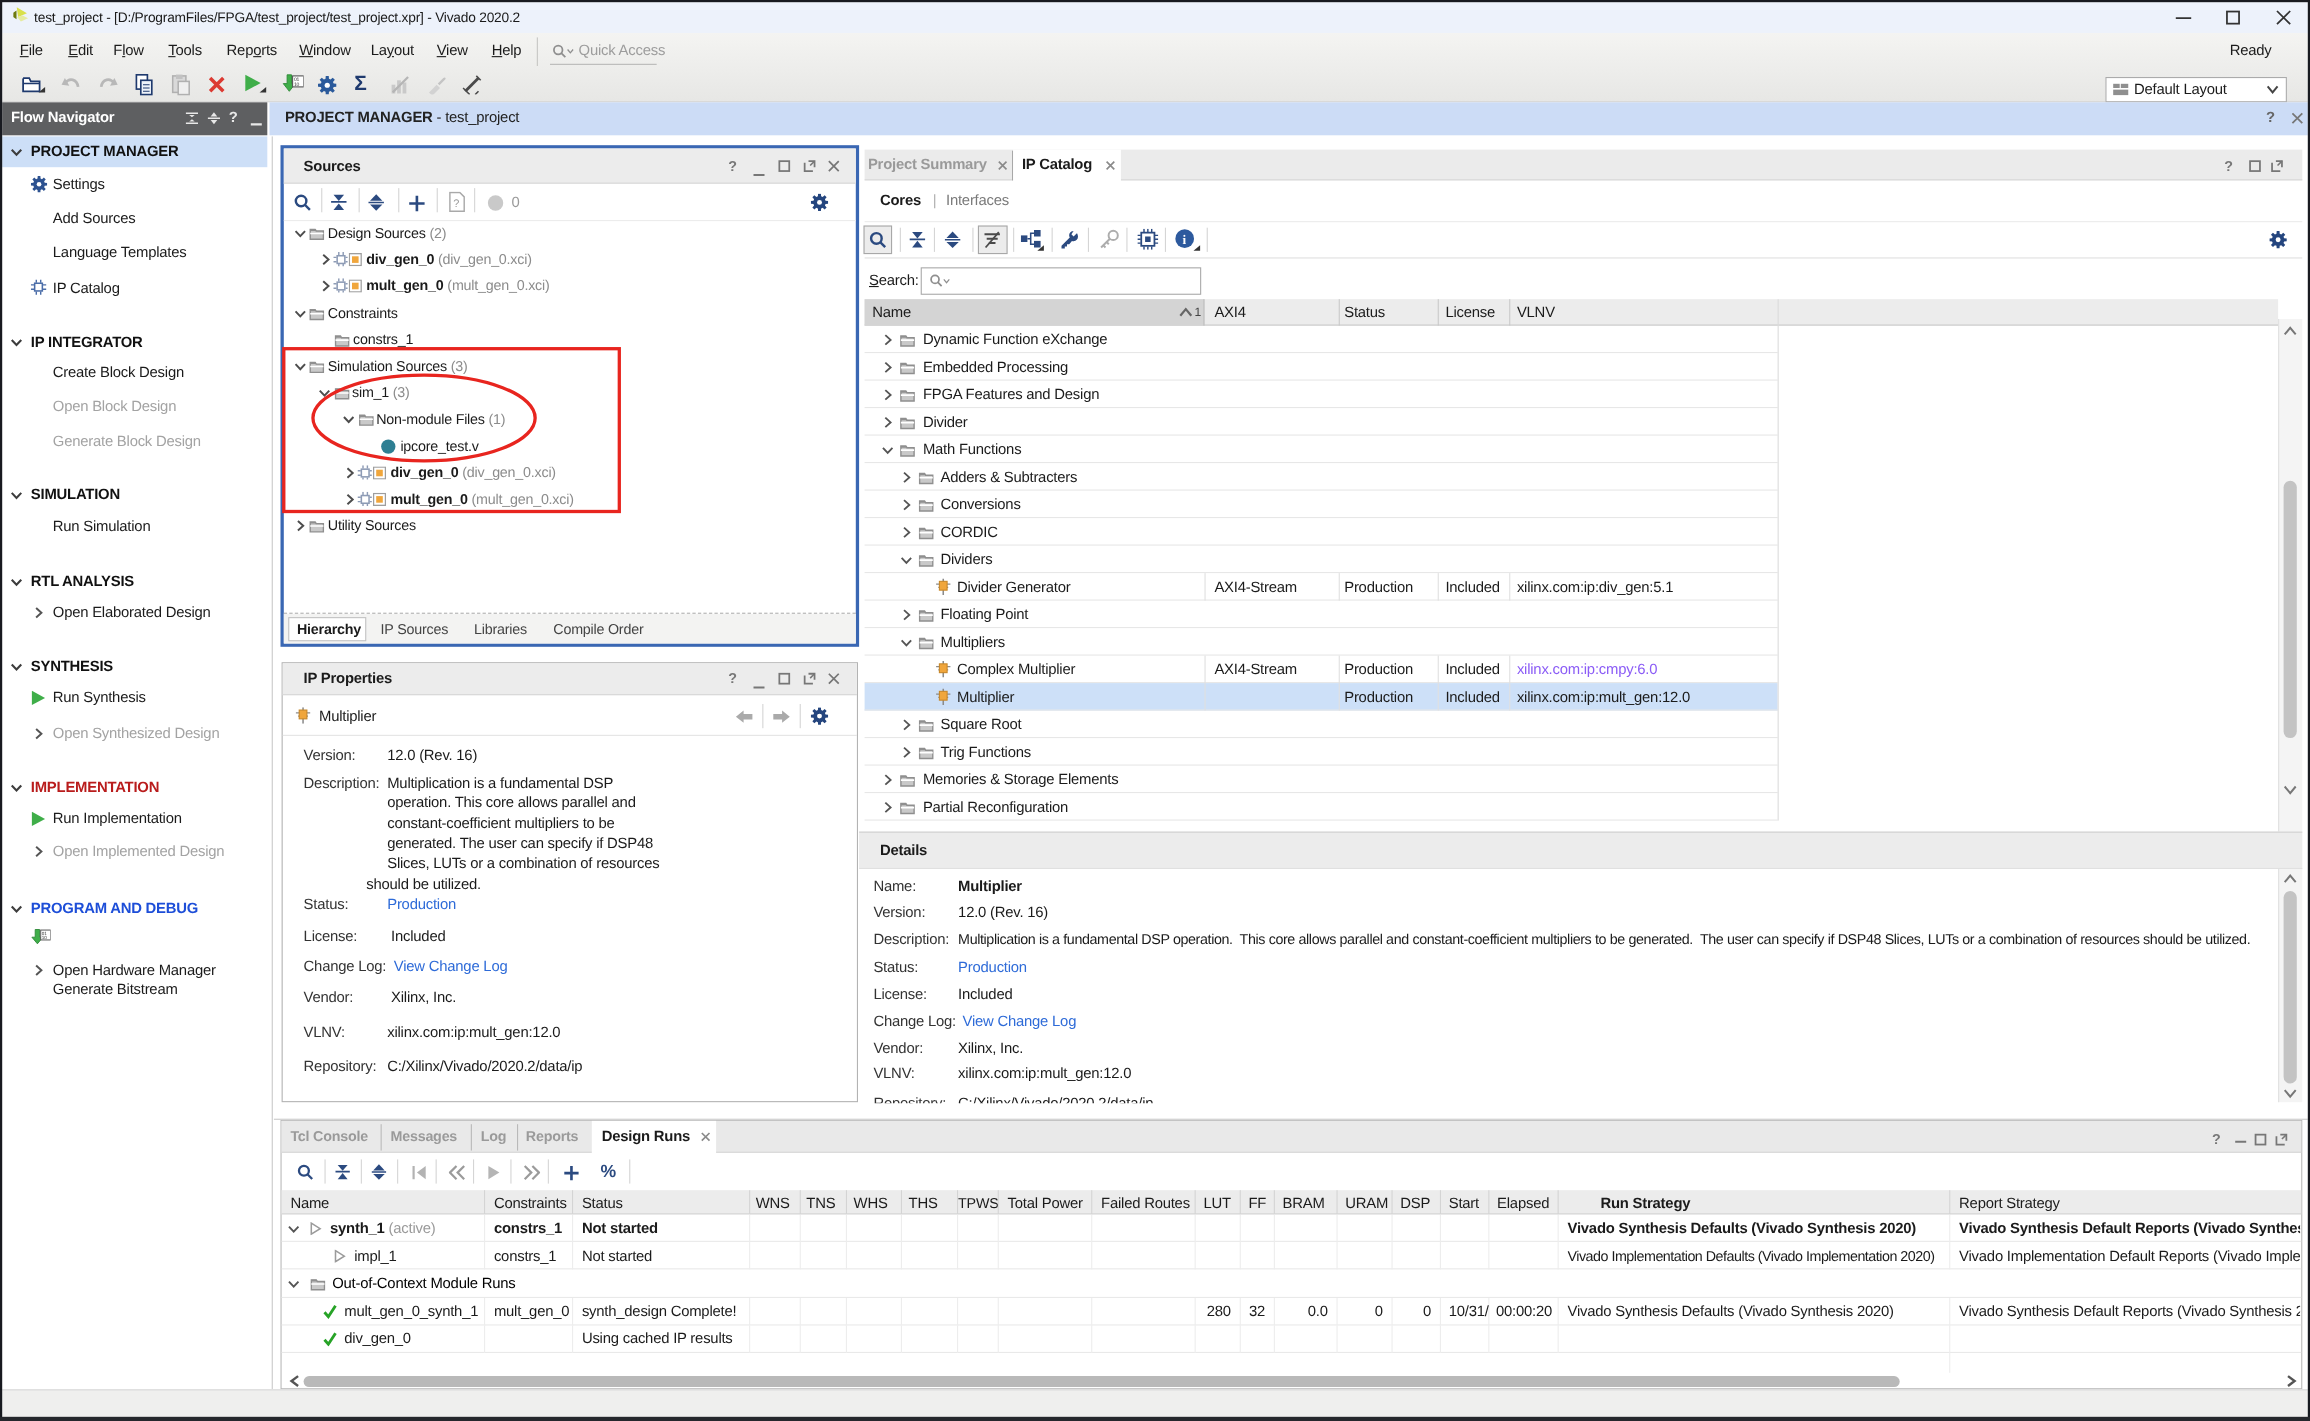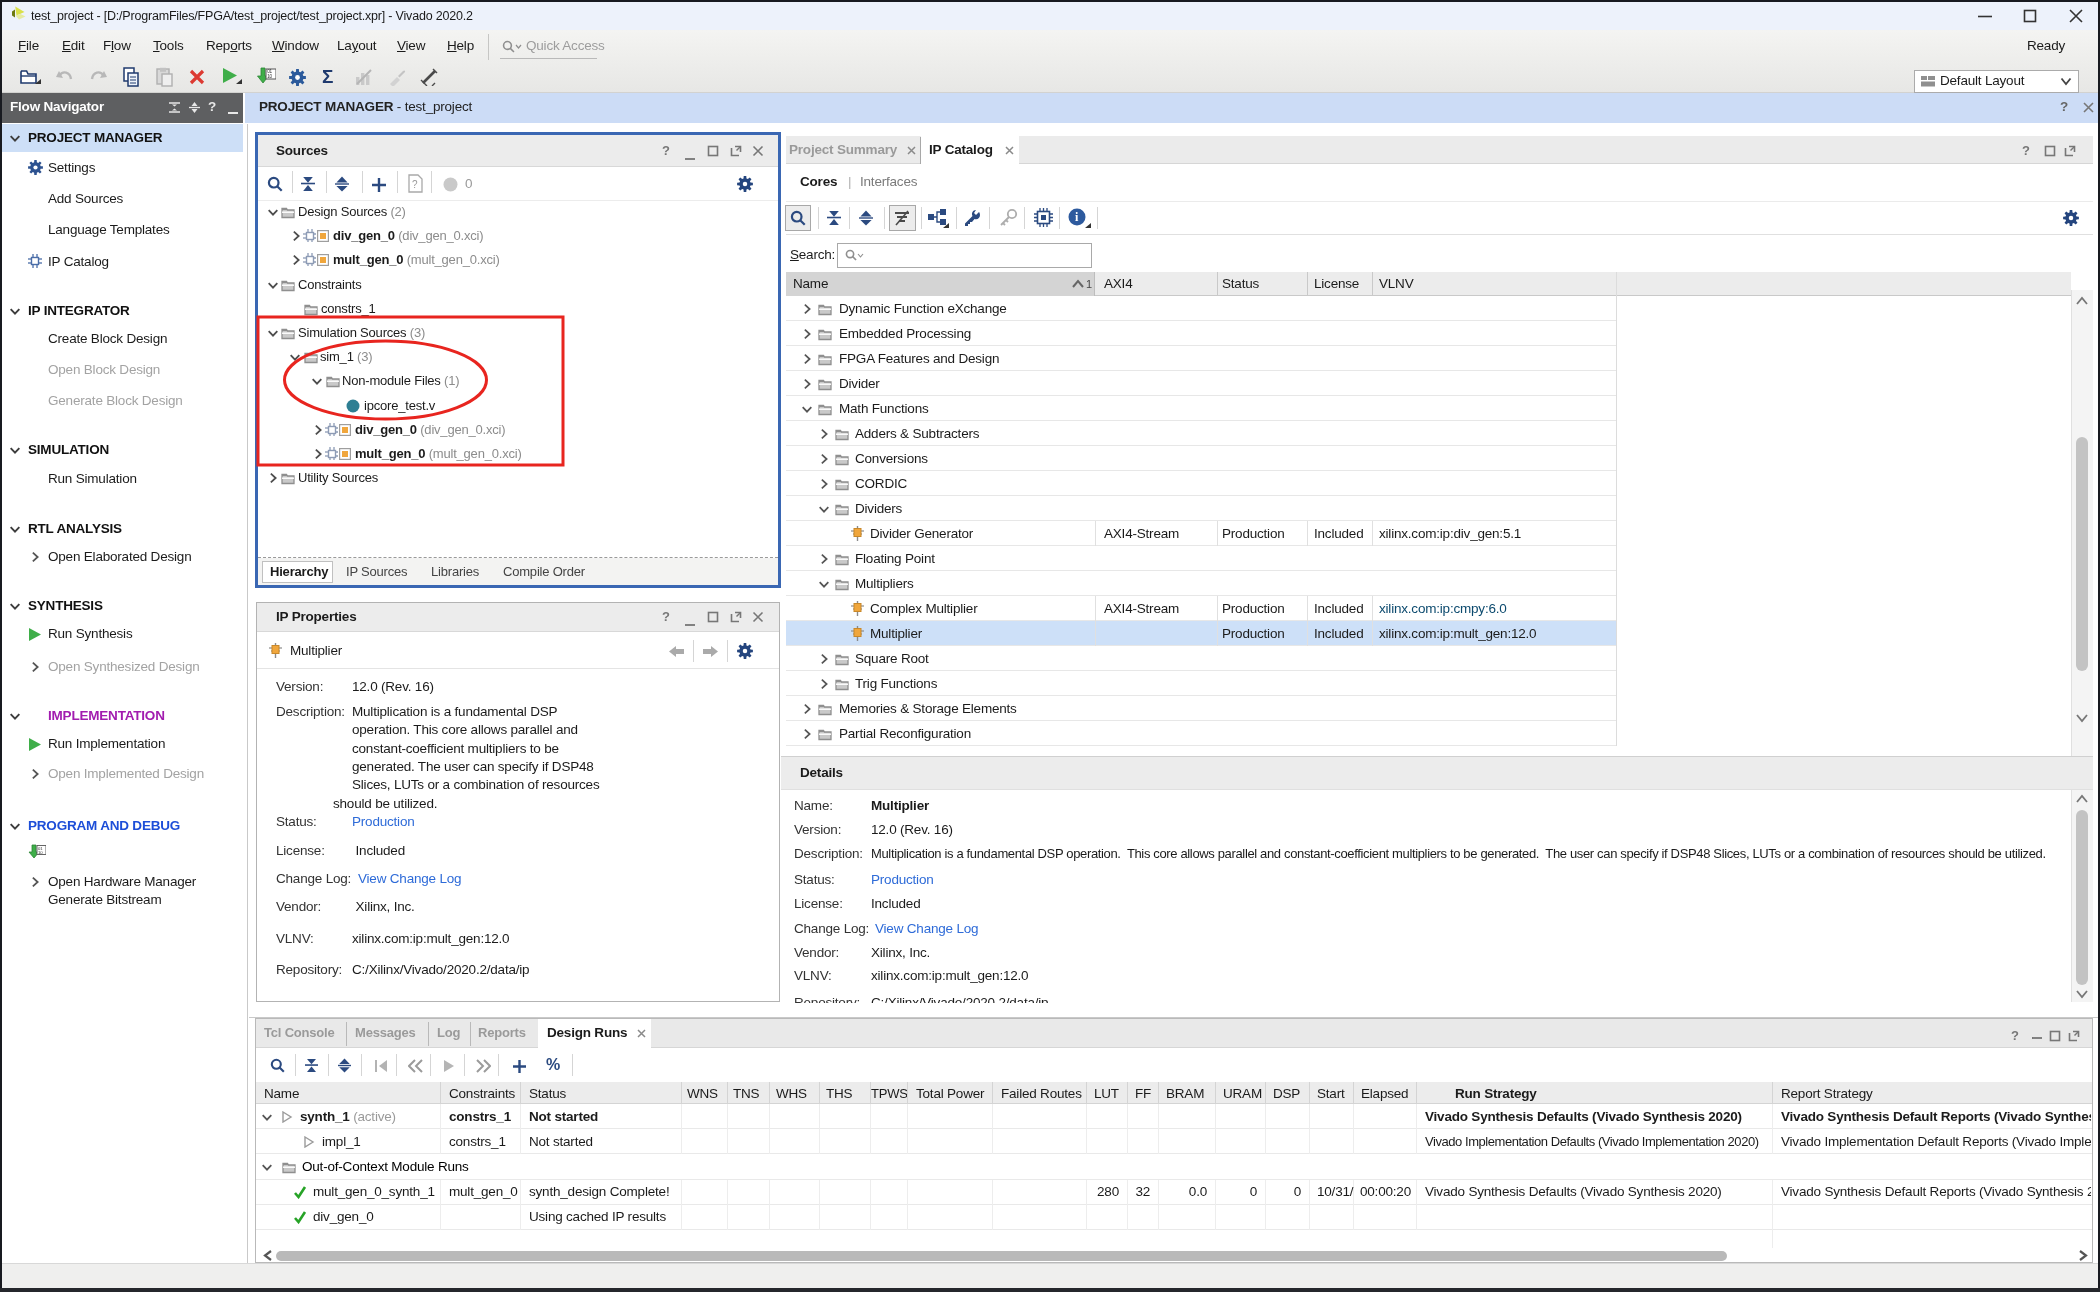--- a/index.html
+++ b/index.html
@@ -176,21 +176,21 @@
       <path d="M1 1 L13 7.5 L1 14 Z" fill="#3fae49"></path>
     </svg>
 <div style="position:absolute;left:48px;top:624px;height:20px;line-height:20px;font-size:13.5px;color:#1b1b1b;font-weight:400;white-space:nowrap;">Run Synthesis</div>
 <svg style="position:absolute;left:29px;top:661px" width="12" height="12" viewBox="0 0 12 12">
       <path d="M3.84 1.6800000000000002 L8.64 6.0 L3.84 10.32" fill="none" stroke="#555" stroke-width="1.8"></path>
     </svg>
 <div style="position:absolute;left:48px;top:657px;height:20px;line-height:20px;font-size:13.5px;color:#a3a3a3;font-weight:400;white-space:nowrap;">Open Synthesized Design</div>
 <svg style="position:absolute;left:9px;top:710px" width="12" height="12" viewBox="0 0 12 12">
       <path d="M1.6800000000000002 4.08 L6.0 8.64 L10.32 4.08" fill="none" stroke="#3d3d3d" stroke-width="1.9"></path>
     </svg>
-<div style="position:absolute;left:28px;top:706px;height:20px;line-height:20px;font-size:13.5px;color:#a21caf;font-weight:400;white-space:nowrap;margin-left:20px;"><b>IMPLEMENTATION</b></div>
+<div style="position:absolute;left:28px;top:706px;height:20px;line-height:20px;font-size:13.5px;color:#b91c1c;font-weight:400;white-space:nowrap;"><b>IMPLEMENTATION</b></div>
 <svg style="position:absolute;left:28px;top:737px" width="14" height="15" viewBox="0 0 14 15">
       <path d="M1 1 L13 7.5 L1 14 Z" fill="#3fae49"></path>
     </svg>
 <div style="position:absolute;left:48px;top:734px;height:20px;line-height:20px;font-size:13.5px;color:#1b1b1b;font-weight:400;white-space:nowrap;">Run Implementation</div>
 <svg style="position:absolute;left:29px;top:768px" width="12" height="12" viewBox="0 0 12 12">
       <path d="M3.84 1.6800000000000002 L8.64 6.0 L3.84 10.32" fill="none" stroke="#555" stroke-width="1.8"></path>
     </svg>
 <div style="position:absolute;left:48px;top:764px;height:20px;line-height:20px;font-size:13.5px;color:#a3a3a3;font-weight:400;white-space:nowrap;">Open Implemented Design</div>
 <svg style="position:absolute;left:9px;top:820px" width="12" height="12" viewBox="0 0 12 12">
       <path d="M1.6800000000000002 4.08 L6.0 8.64 L10.32 4.08" fill="none" stroke="#3d3d3d" stroke-width="1.9"></path>
@@ -712,21 +712,21 @@
 <svg style="position:absolute;left:850px;top:600.5px" width="15" height="15" viewBox="0 0 15 15">
       <path d="M7.5 0 L7.5 15" stroke="#8b8b8b" stroke-width="1.4"></path>
       <path d="M1 5 L14 5" stroke="#8b8b8b" stroke-width="1.2"></path>
       <path d="M3 8 L12 8" stroke="#8b8b8b" stroke-width="1.2"></path>
       <rect x="4" y="2.5" width="7" height="8" fill="#f0a63c" stroke="#c8882a" stroke-width="1"></rect>
     </svg>
 <div style="position:absolute;left:870px;top:598.5px;height:20px;line-height:20px;font-size:13.5px;color:#1b1b1b;font-weight:400;white-space:nowrap;">Complex Multiplier</div>
 <div style="position:absolute;left:1104px;top:598.5px;height:20px;line-height:20px;font-size:13.5px;color:#1b1b1b;font-weight:400;white-space:nowrap;">AXI4-Stream</div>
 <div style="position:absolute;left:1222px;top:598.5px;height:20px;line-height:20px;font-size:13.5px;color:#1b1b1b;font-weight:400;white-space:nowrap;">Production</div>
 <div style="position:absolute;left:1314px;top:598.5px;height:20px;line-height:20px;font-size:13.5px;color:#1b1b1b;font-weight:400;white-space:nowrap;">Included</div>
-<div style="position:absolute;left:1379px;top:598.5px;height:20px;line-height:20px;font-size:13.5px;color:#0c4a6e;font-weight:400;white-space:nowrap;">xilinx.com:ip:cmpy:6.0</div>
+<div style="position:absolute;left:1379px;top:598.5px;height:20px;line-height:20px;font-size:13.5px;color:#8b5cf6;font-weight:400;white-space:nowrap;">xilinx.com:ip:cmpy:6.0</div>
 <div style="position:absolute;left:1095px;top:596px;width:1px;height:25px;background:#e0e0e0"></div>
 <div style="position:absolute;left:1217px;top:596px;width:1px;height:25px;background:#e0e0e0"></div>
 <div style="position:absolute;left:1307px;top:596px;width:1px;height:25px;background:#e0e0e0"></div>
 <div style="position:absolute;left:1372px;top:596px;width:1px;height:25px;background:#e0e0e0"></div>
 <div style="position:absolute;left:786px;top:621px;width:830px;height:25px;background:#cde0f8;"></div>
 <div style="position:absolute;left:786px;top:645px;width:830px;height:1px;background:#e7e7e7;"></div>
 <svg style="position:absolute;left:850px;top:625.5px" width="15" height="15" viewBox="0 0 15 15">
       <path d="M7.5 0 L7.5 15" stroke="#8b8b8b" stroke-width="1.4"></path>
       <path d="M1 5 L14 5" stroke="#8b8b8b" stroke-width="1.2"></path>
       <path d="M3 8 L12 8" stroke="#8b8b8b" stroke-width="1.2"></path>

